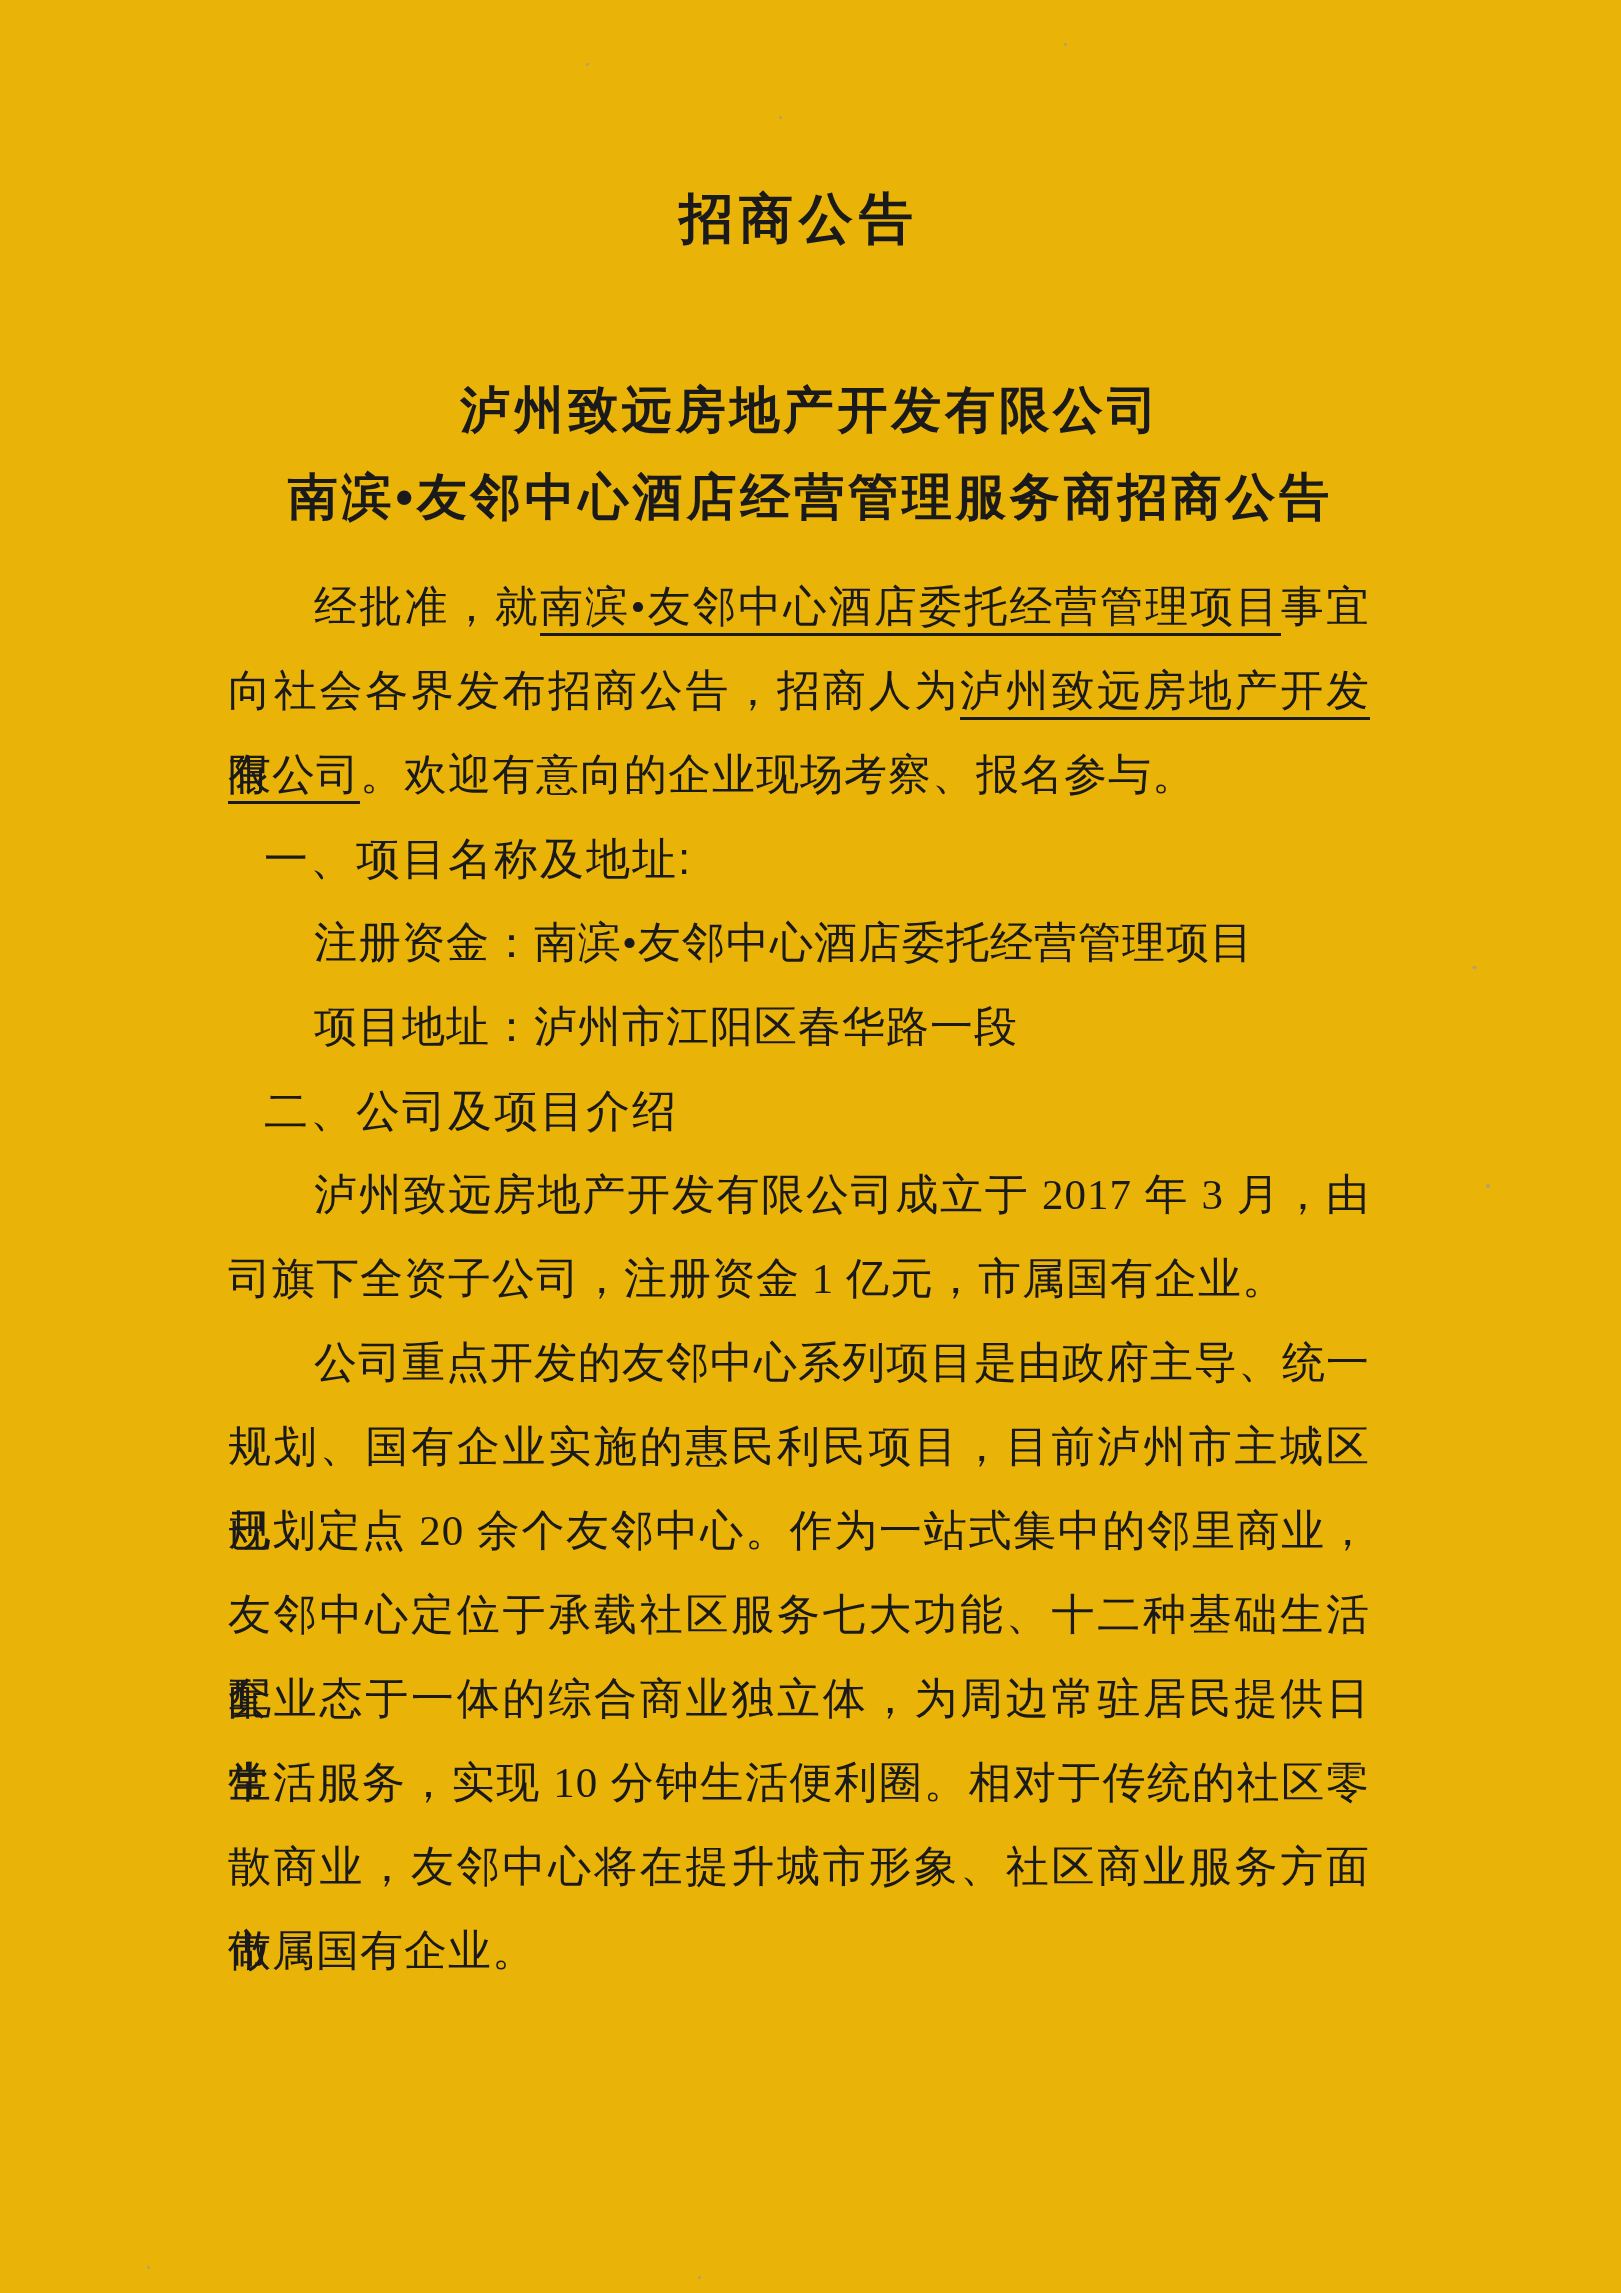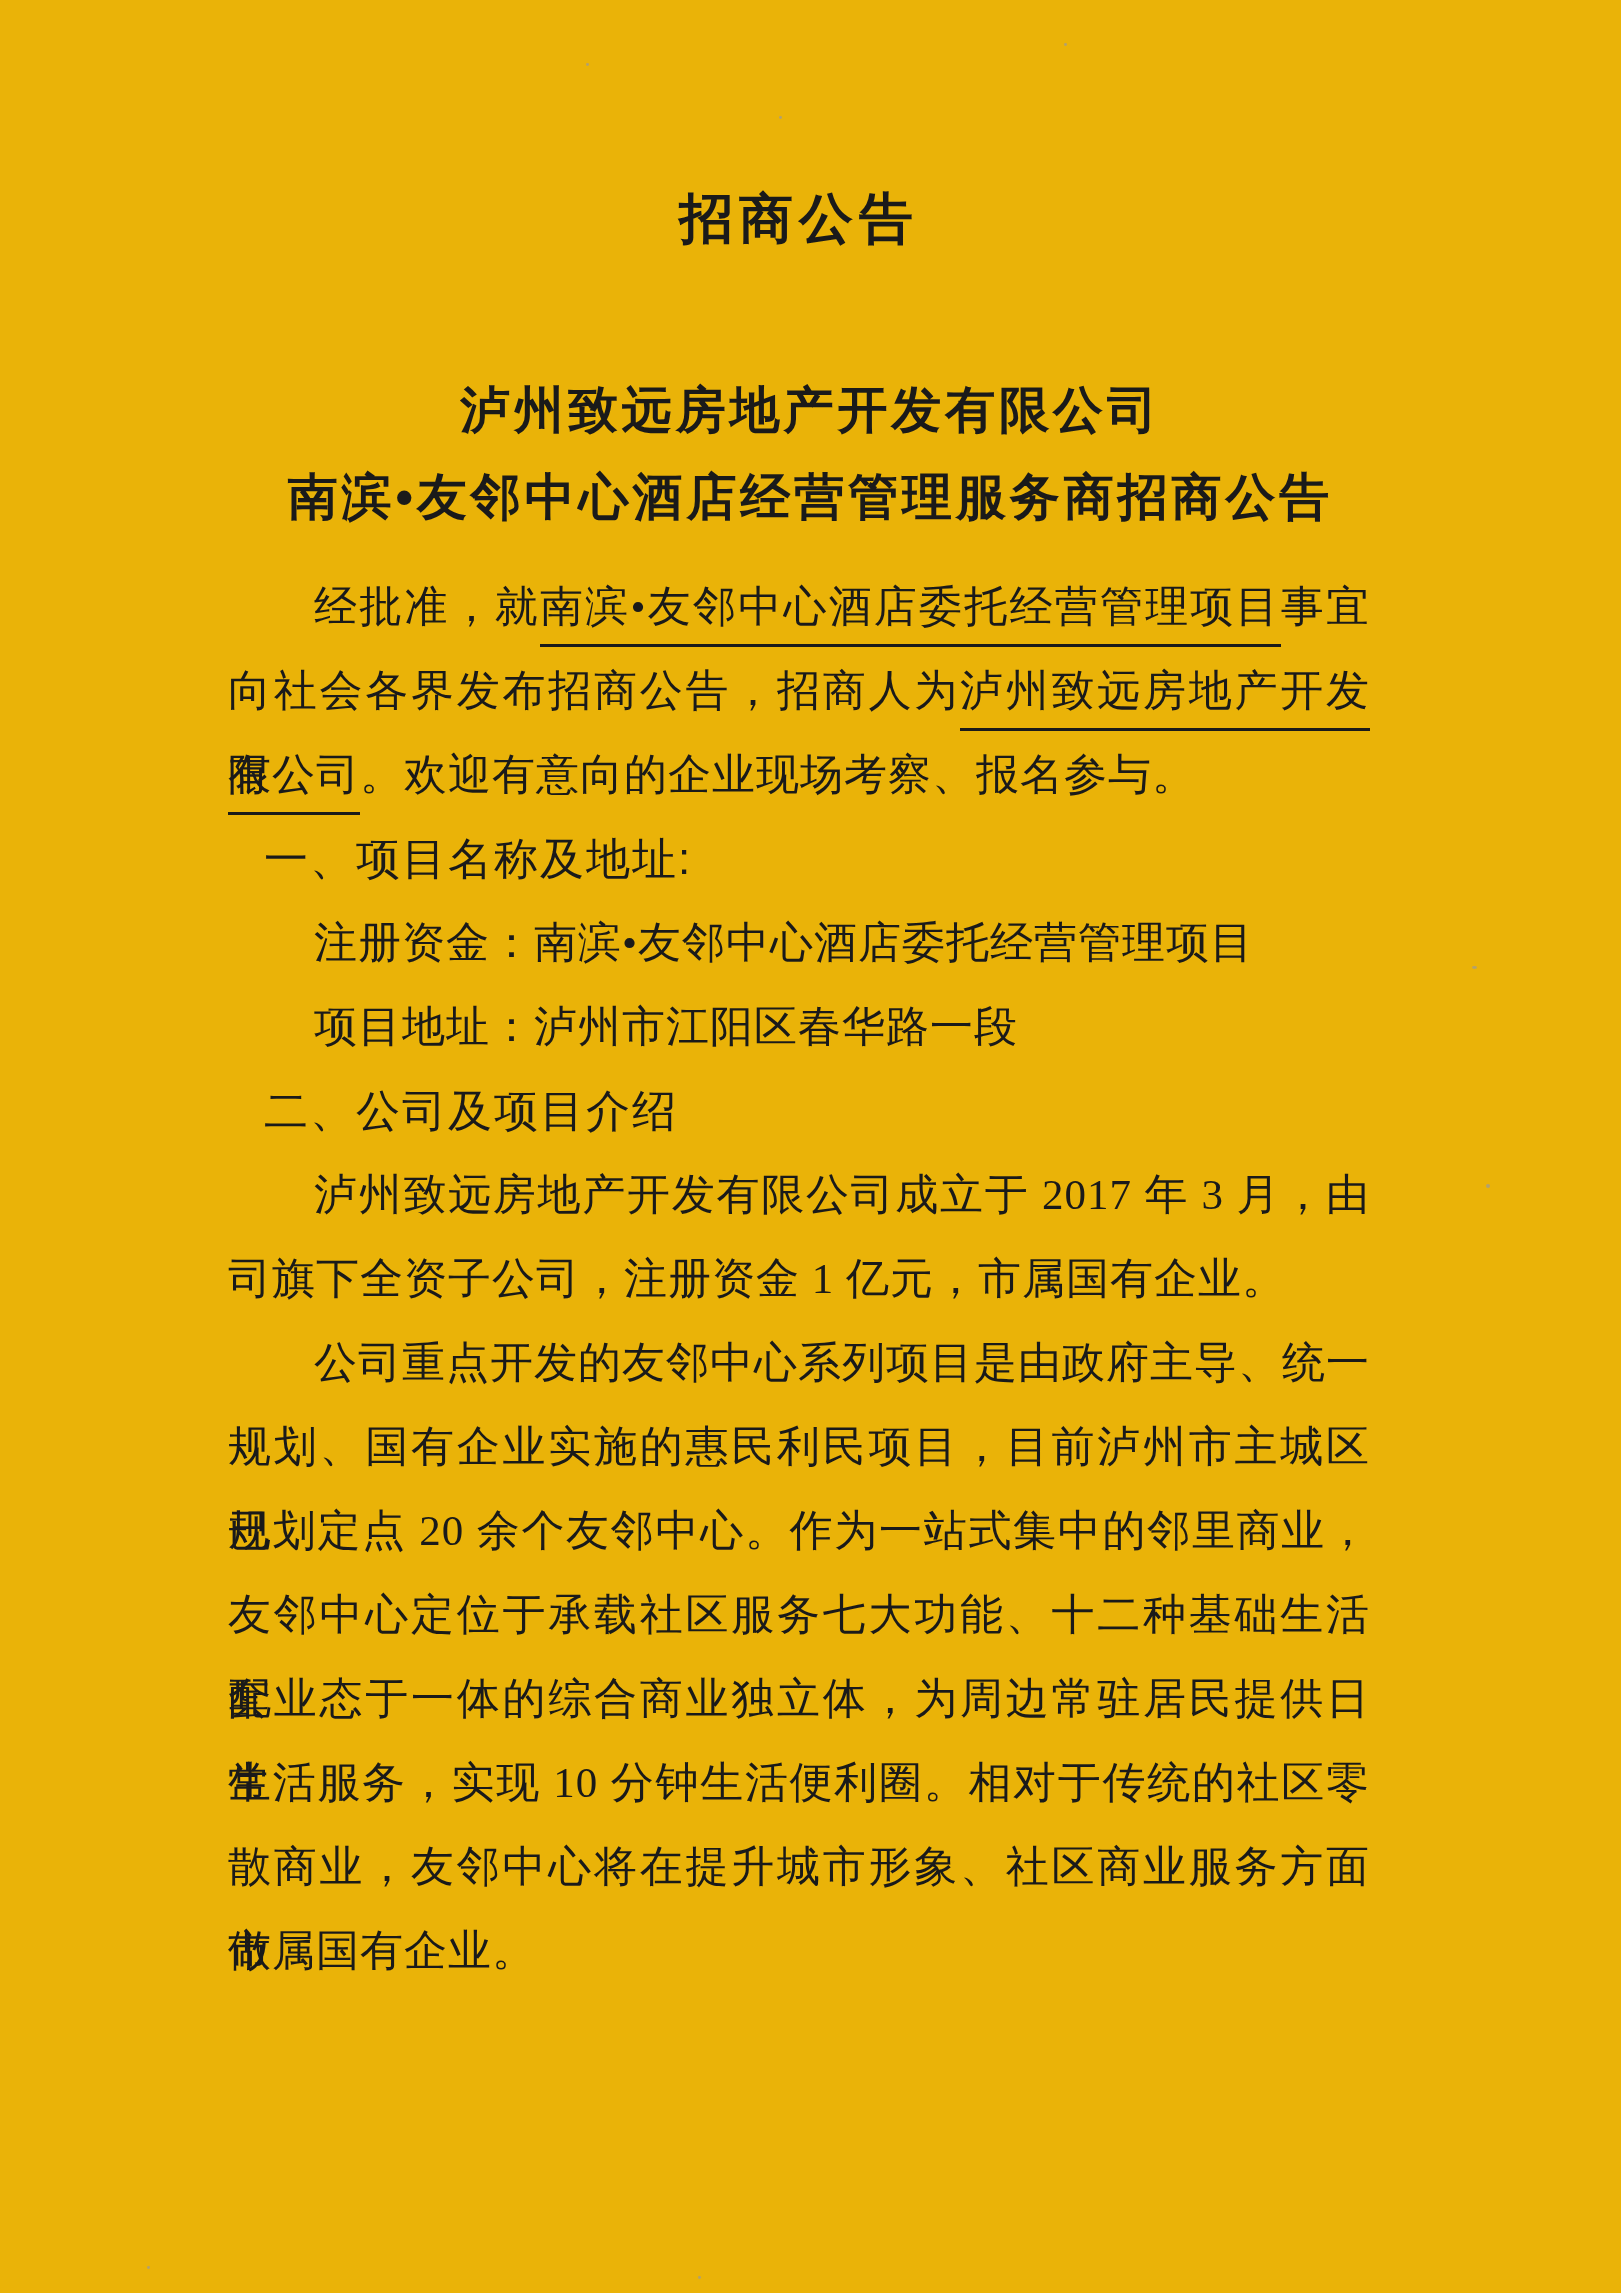--- a/index.html
+++ b/index.html
@@ -32,21 +32,21 @@
     height:84px;line-height:84px;font-size:43px;
     letter-spacing:1px;
   }
   .j{text-align:justify;text-align-last:justify;}
   .indent{padding-left:86px;}
   .sec{
     padding-left:36px;font-weight:400;font-size:44px;
     font-family:"Liberation Sans","DejaVu Sans",sans-serif;
     letter-spacing:2px;
   }
-  .u{border-bottom:3.9px solid #1a1a1a;padding-bottom:14px;}
+  .u{border-bottom:3.9px solid #1a1a1a;padding-bottom:3px;}
   .speck{
     position:absolute;width:2.9px;height:2.9px;background:#9a9a9a;
     border-radius:50%;opacity:.7;display:block;
   }
 </style>
 </head>
 <body>
 
 <div class="page">
 

